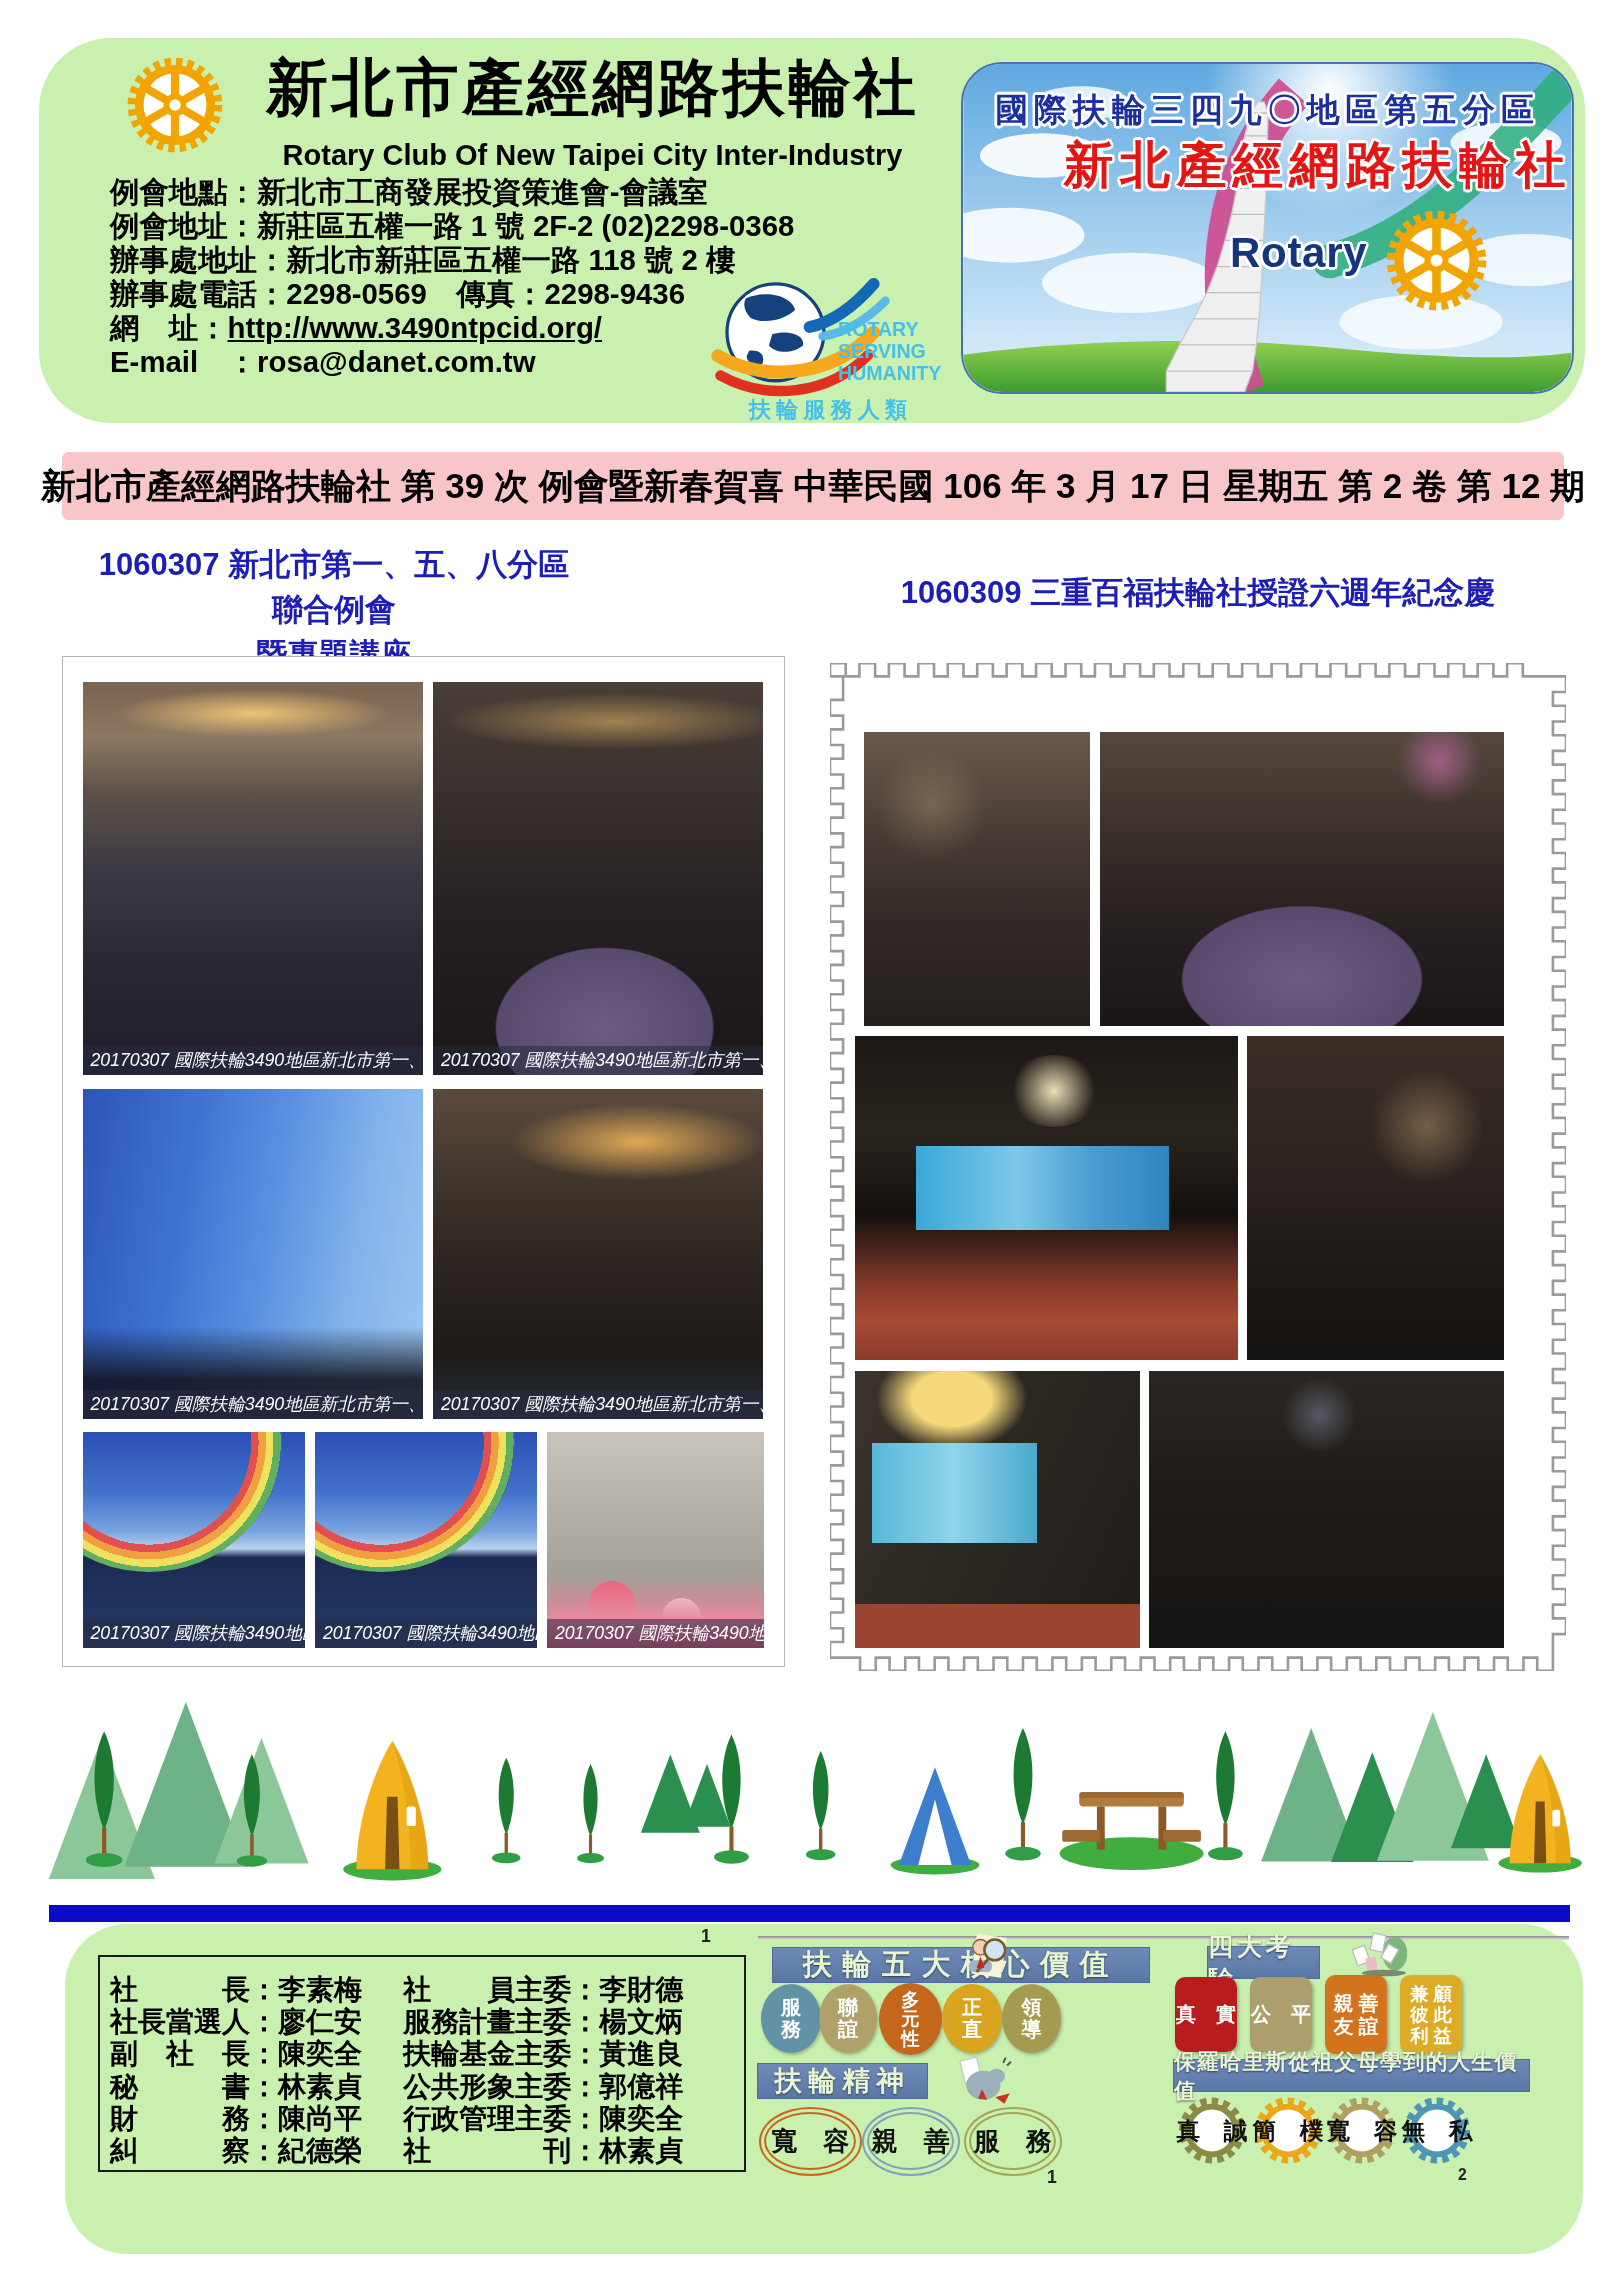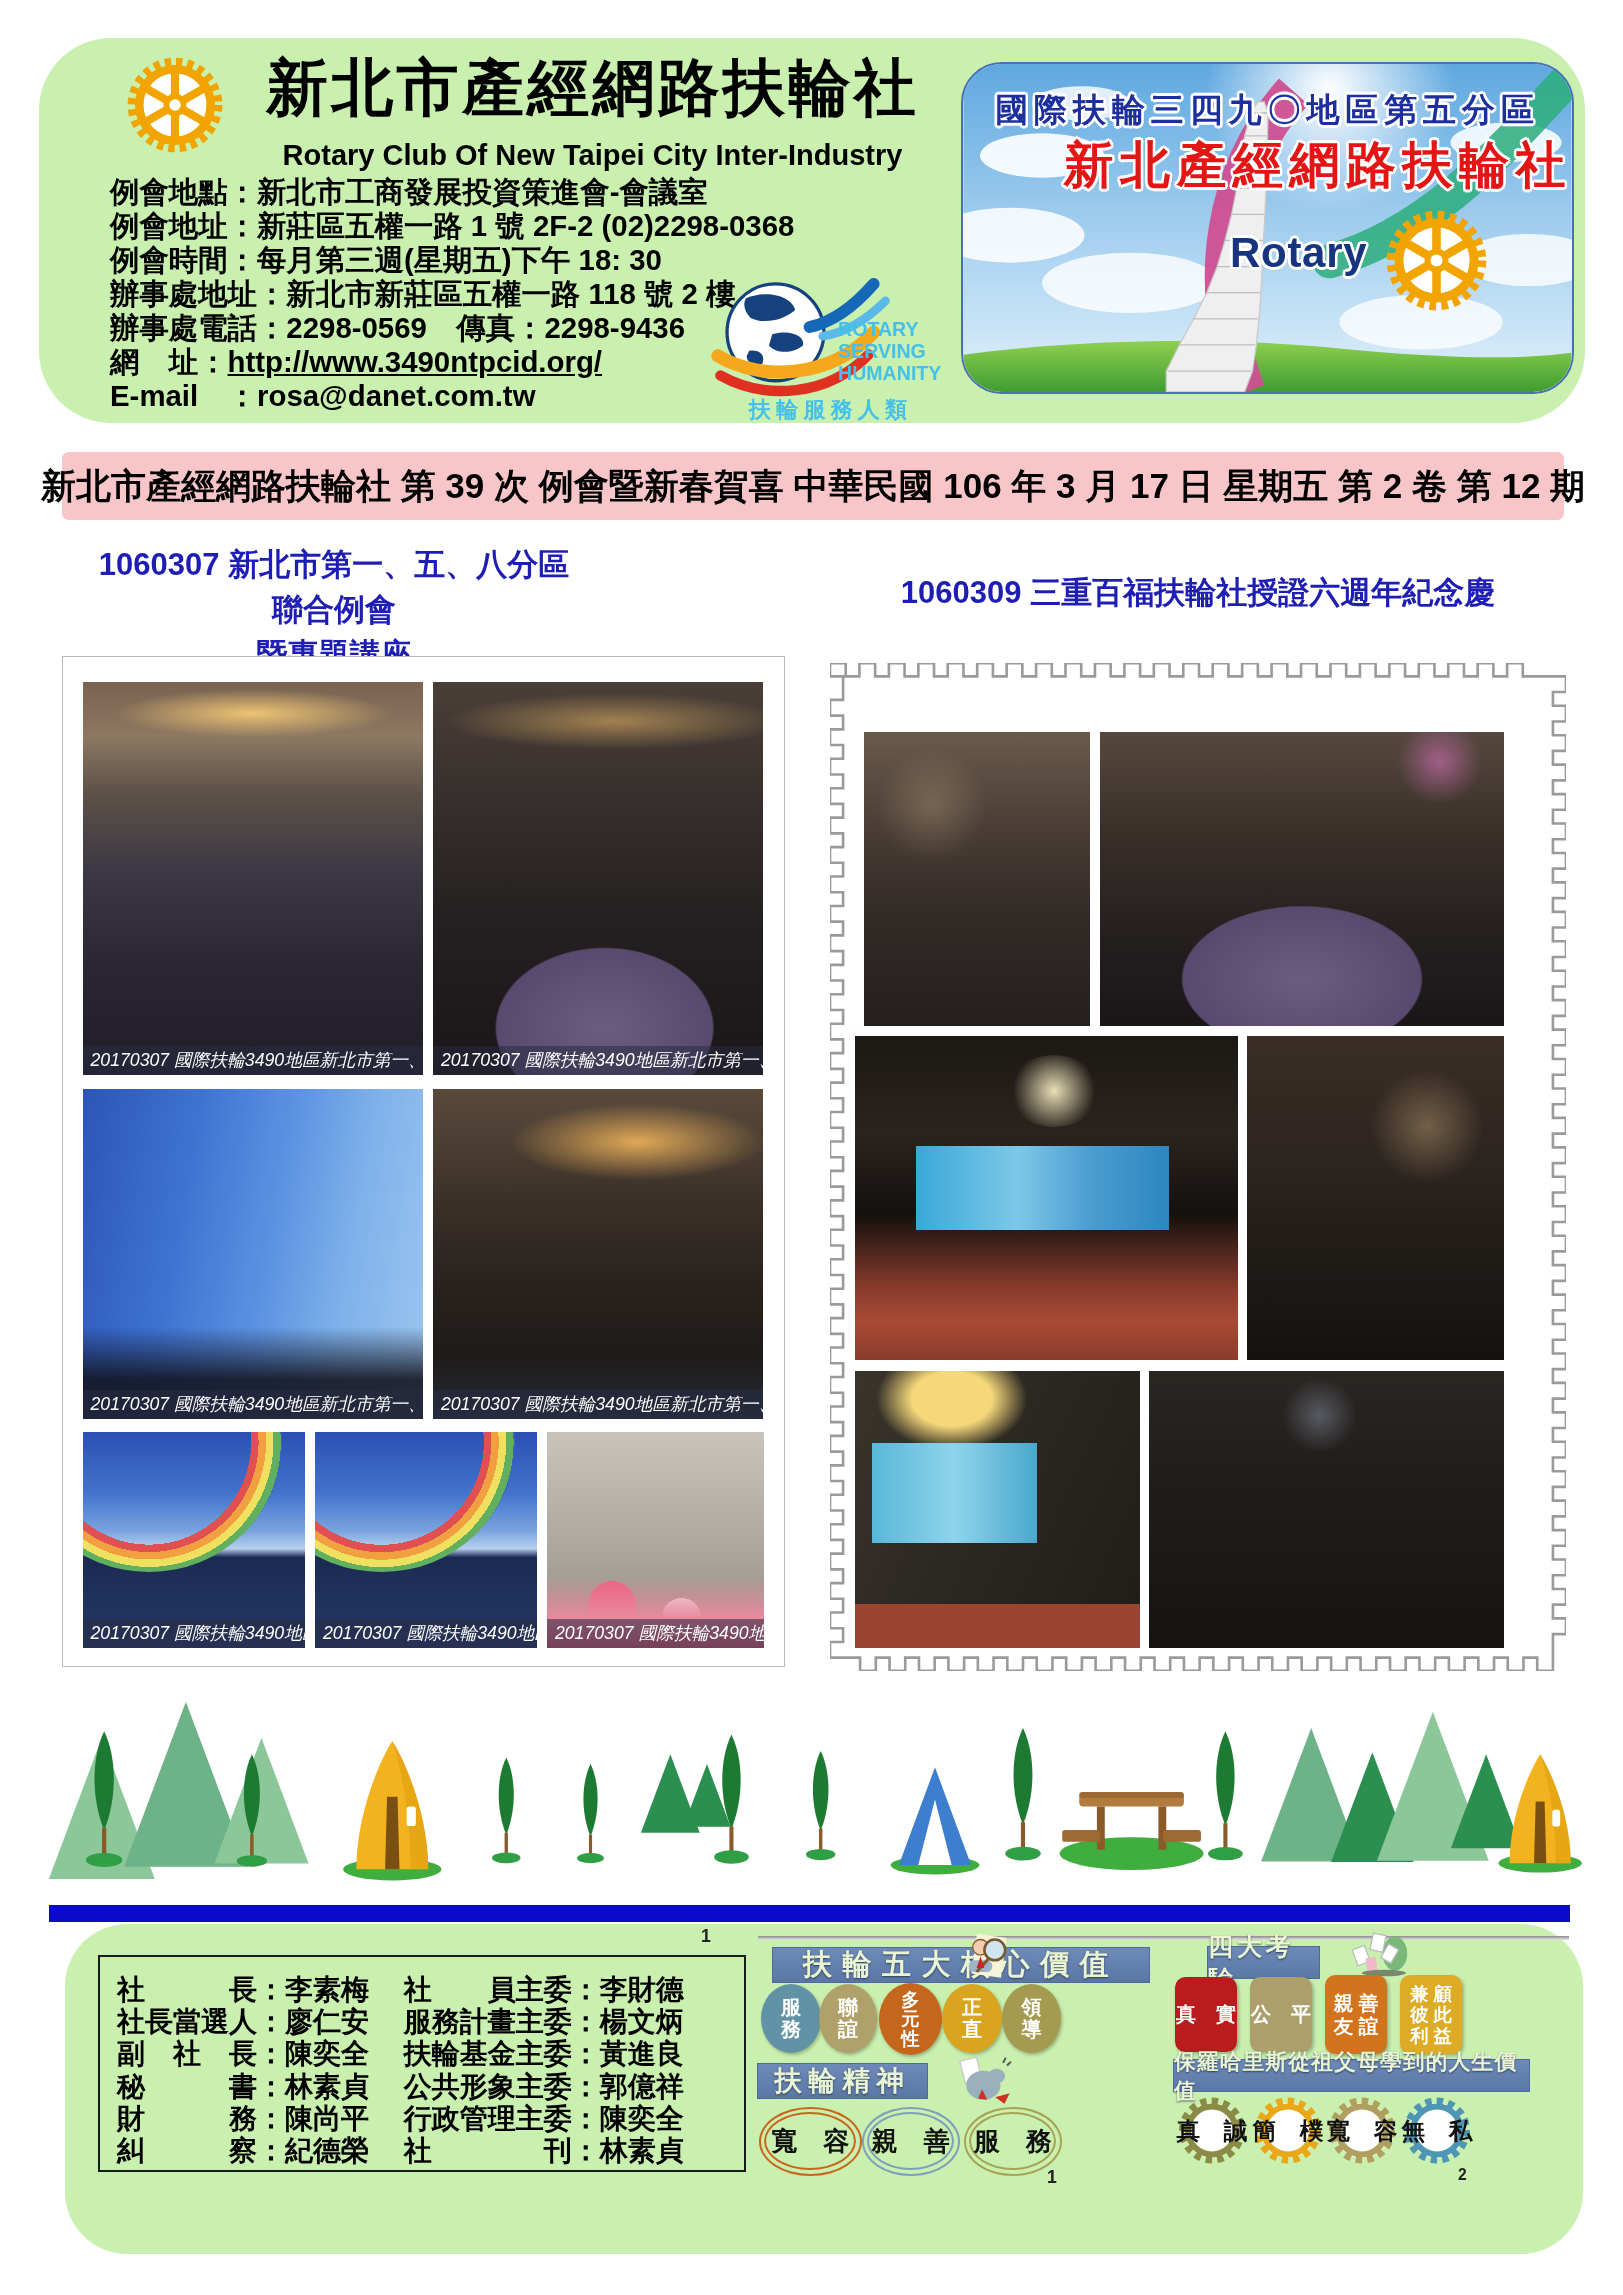--- a/index.html
+++ b/index.html
@@ -48,21 +48,21 @@
   .ph-podium::before{content:"";position:absolute;left:6%;top:26%;width:58%;height:36%;
     background:linear-gradient(90deg,#58b8d8,#8ed4ec 50%,#4aa8cc)}
   .ph-podium::after{content:"";position:absolute;left:0;bottom:0;width:100%;height:16%;background:#9c4432}
   .ph-grouptoast{background:radial-gradient(circle 52px at 48% 16%,rgba(200,220,255,.3),transparent 72%),linear-gradient(180deg,#2a2622 0%,#201c1a 42%,#161412 100%)}
   
   .bluebar{background:#0a0ac8}
   .hbar{background:linear-gradient(180deg,#74901f0,#6e8ab8,#5a77a6);background:linear-gradient(180deg,#6e8ab8,#5a77a6);
         color:#e9f4d4;font-weight:bold;display:flex;align-items:center;justify-content:center;
         text-shadow:0 1.3px 2px rgba(30,40,60,.75);border:1.3px solid #4e6c9a}
   .obox-officers{border:2px solid #1a1a1a;display:flex;flex-direction:column;justify-content:space-between;
-        padding:17px 17px;box-sizing:border-box}
+        padding:17px 10px;box-sizing:border-box}
   .orow{display:flex;justify-content:space-between;font-size:28px;font-weight:bold;line-height:1.15;white-space:nowrap}
   .orow .c1{width:46%}.orow .c2{width:53%}
   .oval{border-radius:50%;color:#fff;font-weight:bold;display:flex;align-items:center;justify-content:center;
         text-align:center;white-space:pre-line;font-size:20px;line-height:1.07;box-shadow:1.3px 2px 3.3px rgba(0,0,0,.25)}
   .vbox{border-radius:10.5px;color:#fff;font-weight:bold;display:flex;align-items:center;justify-content:center;
         text-align:center;white-space:pre-line;font-size:20px;line-height:1.15;box-shadow:1.3px 2px 3.3px rgba(0,0,0,.25)}
   .ring{border-radius:50%;display:flex;padding:3.3px;background:transparent}
   .ring>div{flex:1;border-radius:50%;display:flex;align-items:center;justify-content:center;
         font-size:26px;font-weight:bold;color:#111;white-space:nowrap}
   .gearwrap{position:absolute}
@@ -102,21 +102,20 @@
     </svg>
 
   <div class="abs" style="left:236px;top:55px;width:713px">
     <div class="title-zh">新北市產經網路扶輪社</div>
     <div class="title-en">Rotary Club Of New Taipei City Inter-Industry</div>
   </div>
 
   <div class="abs" style="left:110px;top:175px">
     <div class="info">例會地點：新北市工商發展投資策進會-會議室</div>
     <div class="info">例會地址：新莊區五權一路 1 號 2F-2 (02)2298-0368</div>
-    <div class="info">例會時間：每月第三週(星期五)下午 18: 30</div>
     <div class="info">辦事處地址：新北市新莊區五權一路 118 號 2 樓</div>
     <div class="info">辦事處電話：2298-0569　傳真：2298-9436</div>
     <div class="info">
       <span>網　址：</span><a class="url" href="#">http://www.3490ntpcid.org/</a>
     </div>
     <div class="info">
       <span>E-mail　：</span><span>rosa@danet.com.tw</span>
     </div>
   </div>
 

